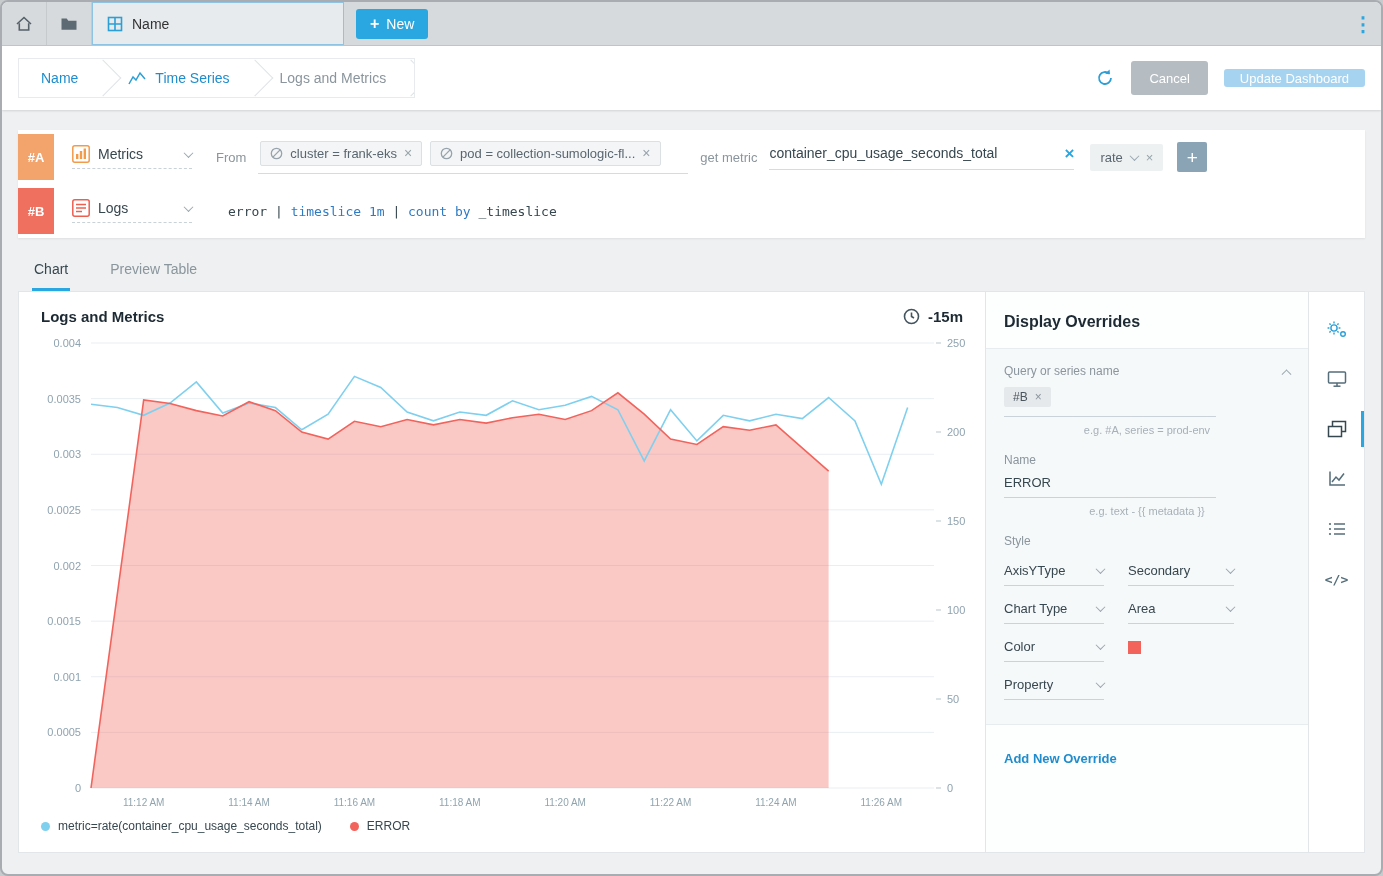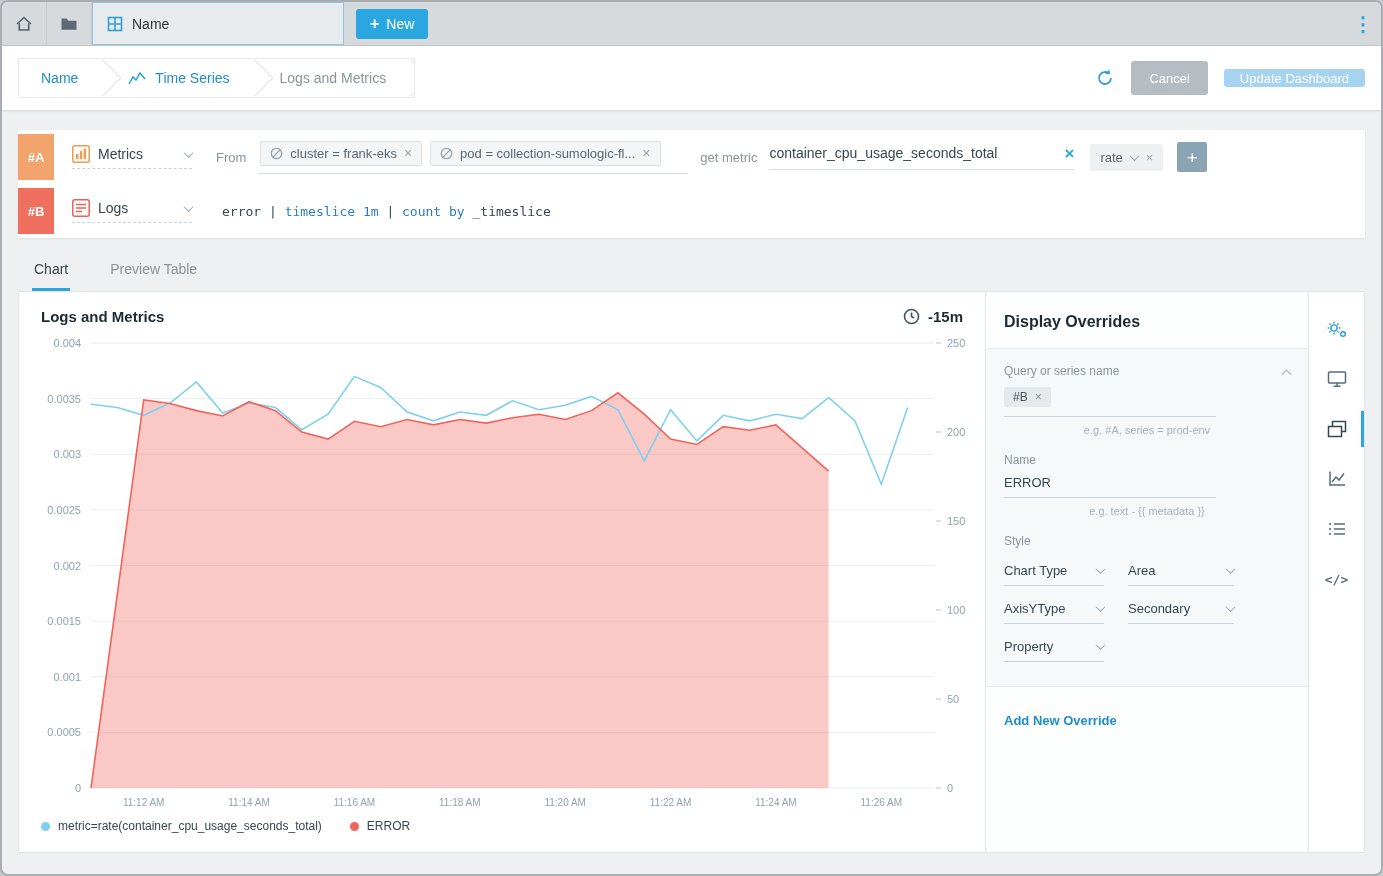--- a/index.html
+++ b/index.html
@@ -34,21 +34,21 @@
   .q-type .chev { margin-left:auto; }
   .q-label { color:#8a959d; font-size:13px; margin:0 12px; flex:none; }
   .chips-wrap { display:flex; align-items:center; gap:8px; border-bottom:1px solid #d4dce1; padding:0 6px 7px 2px; min-width:430px; }
   .chip { background:#f3f5f6; border:1px solid #dbe0e3; border-radius:2px; display:flex; align-items:center; gap:7px; padding:4px 9px; font-size:13px; color:#5a666f; white-space:nowrap; }
   .chip .x { color:#98a3ab; font-size:14px; cursor:pointer; line-height:1; }
   .metric-input { display:flex; align-items:flex-start; justify-content:space-between; border-bottom:1px solid #d4dce1; padding-bottom:7px; width:305px; font-size:14px; color:#37474f; margin-right:16px; }
   .metric-input .x { color:#2aa7e0; font-size:17px; font-weight:bold; cursor:pointer; line-height:1; }
   .rate-chip { background:#eef1f2; border-radius:2px; padding:6px 10px; font-size:13px; color:#5a666f; display:flex; align-items:center; gap:8px; margin-right:14px; cursor:pointer; }
   .rate-chip .x { color:#98a3ab; cursor:pointer; line-height:1; }
   .add-op { width:30px; height:30px; background:#8aa4b5; color:#fff; border:none; border-radius:2px; font-size:19px; line-height:1; cursor:pointer; }
-  .q-query { font-family:"DejaVu Sans Mono", monospace; font-size:13px; margin-left:18px; color:#37474f; }
+  .q-query { font-family:"DejaVu Sans Mono", monospace; font-size:13px; margin-left:24px; color:#37474f; }
   .q-query .kw { color:#2e7bc4; }
 
   
   .chev { display:inline-block; width:7px; height:7px; border-right:1.5px solid #9aa7af; border-bottom:1.5px solid #9aa7af; transform:rotate(45deg) translate(-1px,-1px); }
   .chev.up { transform:rotate(-135deg) translate(-2px,-2px); cursor:pointer; }
 
   
   .view-tabs { display:flex; gap:38px; margin:14px 16px 0; padding:0 14px; }
   .vtab { font-size:14px; color:#8a959d; padding:9px 2px 11px; cursor:pointer; }
   .vtab.active { color:#37474f; border-bottom:3px solid #2aa7e0; }
@@ -293,36 +293,45 @@
         </div>
         <div class="ov-hint">e.g. #A, series = prod-env</div>
 
         <div class="ov-field-label">Name</div>
         <div class="ov-input">ERROR</div>
         <div class="ov-hint">e.g. text - {{ metadata }}</div>
 
         <div class="ov-field-label">Style</div>
         <div class="sel-row">
           <div class="sel">
+            <span>AxisYType</span>
+            <span class="chev"></span>
+          </div>
+          <div class="sel wide">
+            <span>Secondary</span>
+            <span class="chev"></span>
+          </div>
+        </div>
+        <div class="sel-row">
+          <div class="sel">
             <span>Chart Type</span>
             <span class="chev"></span>
           </div>
           <div class="sel wide">
             <span>Area</span>
             <span class="chev"></span>
           </div>
         </div>
         <div class="sel-row">
           <div class="sel">
-            <span>AxisYType</span>
-            <span class="chev"></span>
-          </div>
-          <div class="sel wide">
-            <span>Secondary</span>
-            <span class="chev"></span>
+            <span>Color</span>
+            <span class="chev"></span>
+          </div>
+          <div class="swatch-cell">
+            <span class="swatch" style="background: rgb(242, 99, 92);"></span>
           </div>
         </div>
         <div class="sel-row">
           <div class="sel">
             <span>Property</span>
             <span class="chev"></span>
           </div>
         </div>
       </div>
       <span class="add-override">Add New Override</span>

